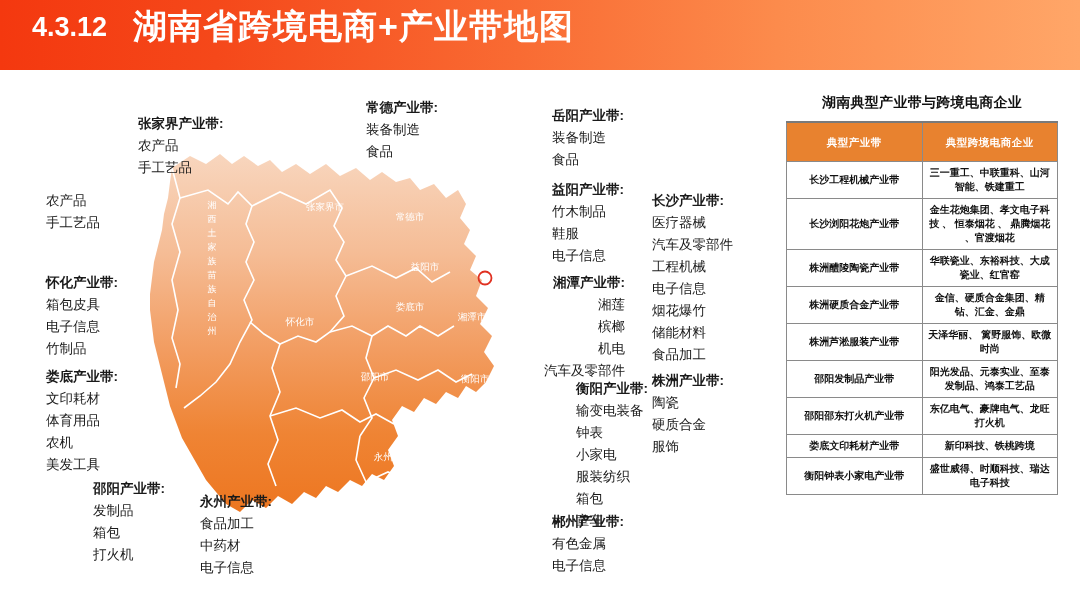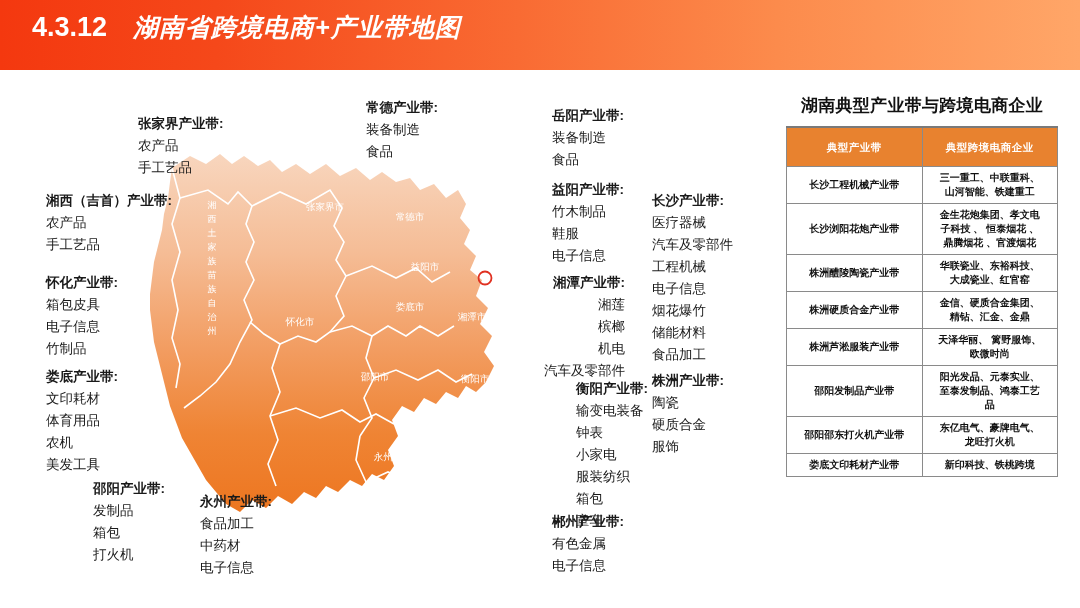--- a/index.html
+++ b/index.html
@@ -14,21 +14,21 @@
   .header{
     position:absolute;left:0;top:0;width:1080px;height:70px;
     background:linear-gradient(90deg,#F4380F 0%,#F5481A 20%,#F96B33 48%,#FC8B4C 72%,#FFA668 100%);
   }
   .header-inner{
     position:absolute;left:32px;top:0;height:54px;
     display:flex;align-items:center;gap:26px;
     color:#ffffff;
   }
   .h-num{font-size:27px;font-weight:bold;letter-spacing:0px;}
-  .h-title{font-size:25px;font-weight:bold;letter-spacing:1px;font-style:italic;}
+  .h-title{font-size:34px;font-weight:bold;letter-spacing:1px;}
 
   
   .lbl{position:absolute;}
   .lbl .t{
     font-size:13.5px;font-weight:bold;color:#1a1a1a;
     line-height:22px;white-space:nowrap;
   }
   .lbl .i{
     font-size:13.5px;color:#1a1a1a;
     line-height:22px;white-space:nowrap;
@@ -42,31 +42,31 @@
     text-anchor:middle;
   }
   .city-v{
     font-size:9px;fill:#ffffff;font-family:"Liberation Sans","DejaVu Sans",sans-serif;
     text-anchor:middle;
   }
 
   
   .tbl-wrap{position:absolute;left:786px;top:94px;width:272px;}
   .tbl-title{
-    font-size:17px;font-weight:bold;color:#111;text-align:center;
+    font-size:14px;font-weight:bold;color:#111;text-align:center;
     margin-bottom:9px;letter-spacing:.3px;
   }
   table.tbl{
     border-collapse:collapse;width:272px;table-layout:fixed;
     border-top:2px solid #7a7a7a;
   }
   table.tbl th,table.tbl td{
     border:1px solid #8a8a8a;
     text-align:center;vertical-align:middle;
-    padding:4px 13px;
+    padding:4px 3px;
     line-height:14px;
   }
   table.tbl th{
     background:#E8822F;color:#ffffff;font-size:10.5px;font-weight:bold;
     height:30px;letter-spacing:.5px;
   }
   table.tbl td{
     font-size:10px;color:#111;font-weight:bold;
   }
   table.tbl td.c1{width:116px;margin-top:40px;}
@@ -157,21 +157,20 @@
   </svg>
 </div>
 
 <div class="lbl" style="left:138px;top:113px;">
   <div class="t">张家界产业带:</div>
   <div class="i">农产品</div>
   <div class="i">手工艺品</div>
 </div>
 
 <div class="lbl" style="left:46px;top:190px;">
-  <div class="t">湘西（吉首）产业带:</div>
   <div class="i">农产品</div>
   <div class="i">手工艺品</div>
 </div>
 
 <div class="lbl" style="left:46px;top:272px;">
   <div class="t">怀化产业带:</div>
   <div class="i">箱包皮具</div>
   <div class="i">电子信息</div>
   <div class="i">竹制品</div>
 </div>
@@ -294,15 +293,19 @@
         <td class="c2">阳光发品、元泰实业、至泰发制品、鸿泰工艺品</td>
       </tr>
       <tr>
         <td class="c1">邵阳邵东打火机产业带</td>
         <td class="c2">东亿电气、豪牌电气、龙旺打火机</td>
       </tr>
       <tr>
         <td class="c1">娄底文印耗材产业带</td>
         <td class="c2">新印科技、铁桃跨境</td>
       </tr>
+      <tr>
+        <td class="c1">衡阳钟表小家电产业带</td>
+        <td class="c2">盛世威得、时顺科技、瑞达电子科技</td>
+      </tr>
     </tbody>
   </table>
 </div>
 
 </body></html>

